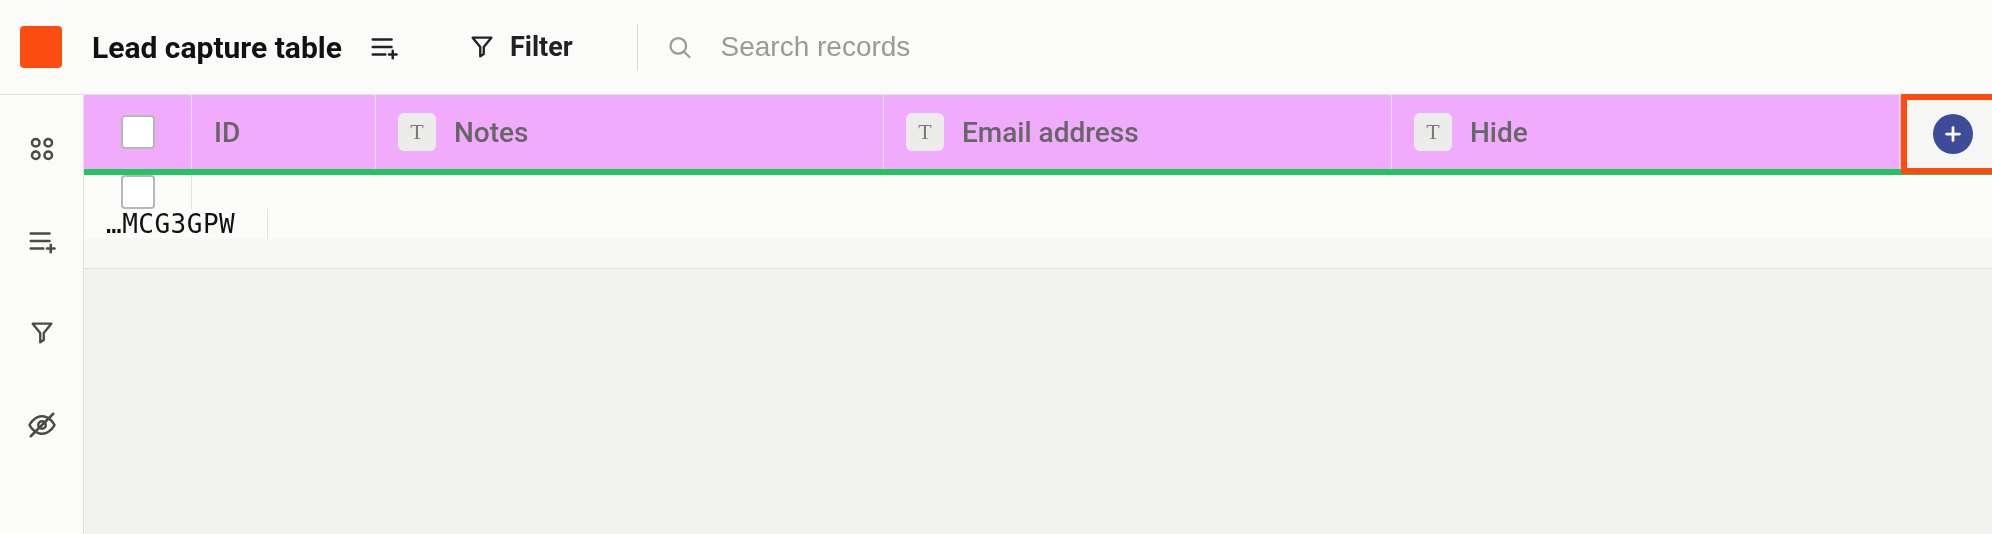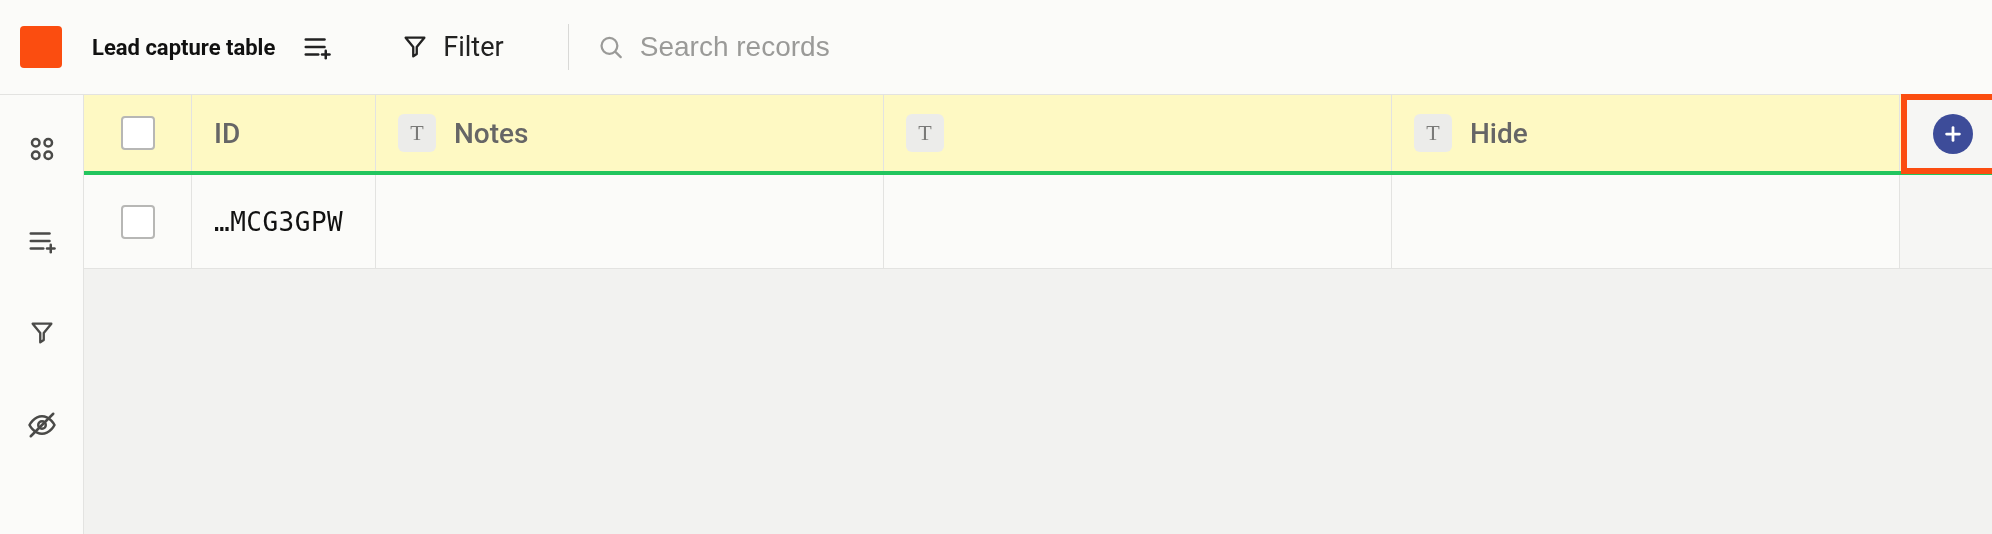--- a/index.html
+++ b/index.html
@@ -22,53 +22,53 @@
     gap: 22px;
     border-bottom: 1px solid #e3e3e1;
   }
   .brand-square {
     width: 42px;
     height: 42px;
     background: #fb4d10;
     border-radius: 4px;
   }
   .table-title {
-    font-size: 22px;
+    font-size: 30px;
     font-weight: 700;
     color: #111;
     margin-left: 8px;
   }
   .toolbar-icon-btn {
     display: flex;
     align-items: center;
     justify-content: center;
     width: 40px;
     height: 40px;
     color: #222;
     cursor: pointer;
   }
   .toolbar-btn {
     display: flex;
     align-items: center;
     gap: 14px;
     color: #222;
     font-size: 27px;
-    font-weight: 400;
+    font-weight: 700;
     cursor: pointer;
   }
   .toolbar-divider {
     width: 1px;
     height: 46px;
     background: #d9d9d7;
     margin: 0 6px;
   }
   .search-wrap {
     display: flex;
     align-items: center;
-    gap: 16px;
+    gap: 28px;
     flex: 1;
   }
   .search-input {
     border: none;
     outline: none;
     background: transparent;
     font-size: 28px;
     color: #888;
     width: 100%;
   }
@@ -107,29 +107,30 @@
     flex: 1;
     display: flex;
     flex-direction: column;
     position: relative;
   }
 
   
   .hdr-row {
     display: flex;
     height: 80px;
-    background: #fef9c3;
-    border-bottom: 4px solid #22c55e;
+    background: #f0abfc;
+    border-bottom: 6px solid #22c55e;
     justify-content: flex-end;
   }
   .data-row {
     display: flex;
     height: 94px;
     background: #fbfbf9;
     border-bottom: 1px solid #e3e3e1;
+    flex-direction: column;
   }
   .cell, .hcell {
     border-right: 1px solid #e3e3e1;
     display: flex;
     align-items: center;
     padding: 0 22px;
   }
   .col-chk   { width: 108px; justify-content: center; }
   .col-id    { width: 184px; }
   .col-name  { width: 508px; }
@@ -277,20 +278,21 @@
       </div>
       <div class="hcell col-id">
         <span>ID</span>
       </div>
       <div class="hcell col-name">
         <div class="type-badge">T</div>
         <span>Notes</span>
       </div>
       <div class="hcell col-email">
         <div class="type-badge">T</div>
+        <span>Email address</span>
       </div>
       <div class="hcell col-notes">
         <div class="type-badge">T</div>
         <span>Hide</span>
       </div>
       <div class="hcell col-add" style="padding:0;">
         <div class="add-col-highlight">
           <div class="add-col-btn">
             <svg width="22" height="22" viewBox="0 0 24 24" fill="none" stroke="currentColor" stroke-width="3" stroke-linecap="round">
               <line x1="12" y1="5" x2="12" y2="19"></line>

